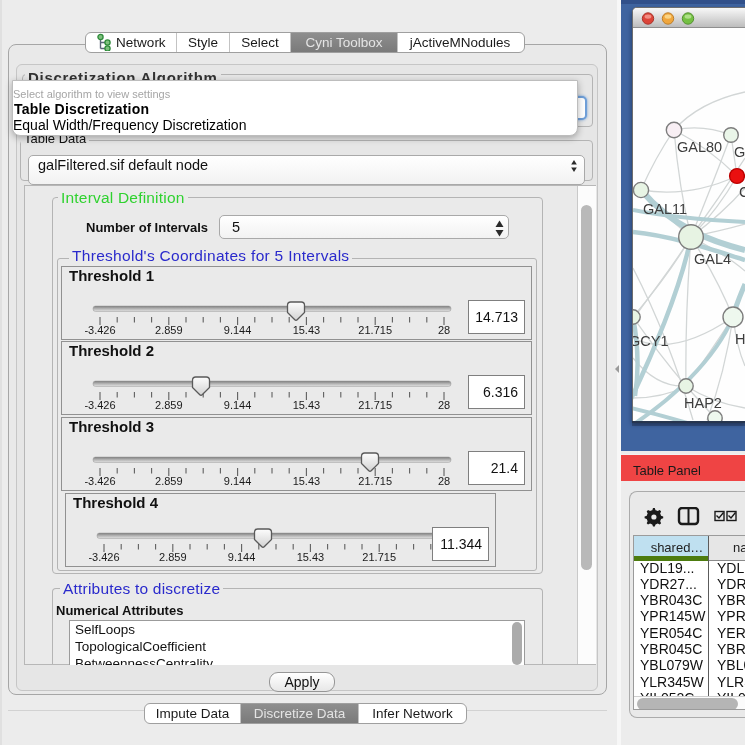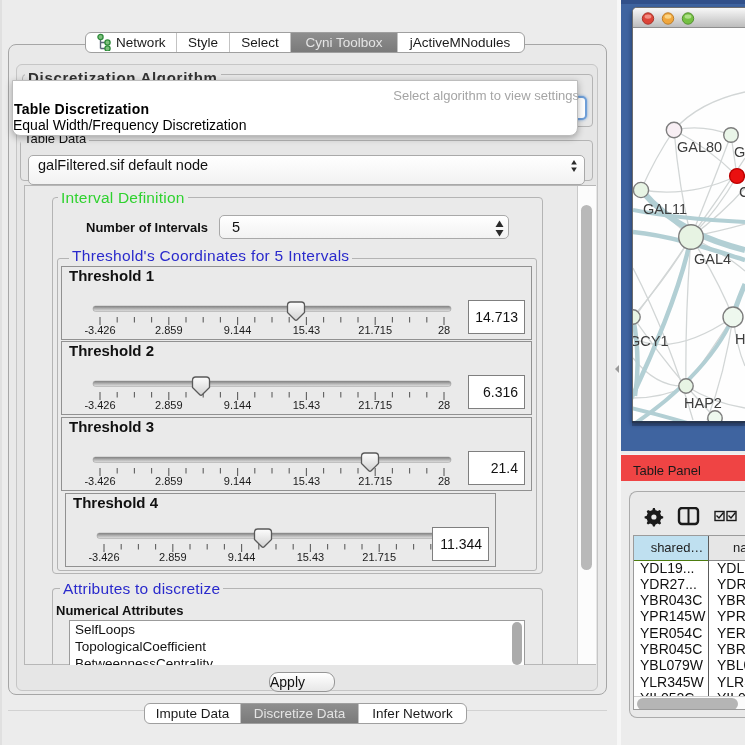--- a/index.html
+++ b/index.html
@@ -211,30 +211,30 @@
       </svg>
   <div class="abs vbox">11.344</div>
 </div>
 <div class="abs" style="left:52px;top:588px;width:491px;height:76px;border:1px solid #b4b4b4;border-radius:4px 4px 0 0;border-bottom:none"></div>
 <div class="abs gtitle" style="left:60px;top:580px;font-size:15.5px;letter-spacing:0.2px;color:#2a2acc">Attributes to discretize</div>
 <div class="abs" style="left:56px;top:603px;font-size:13px;font-weight:bold;color:#111">Numerical Attributes</div>
 <div class="abs" style="left:69px;top:620px;width:456px;height:45px;background:#fff;border:1px solid #9b9b9b;border-bottom:none;overflow:hidden;font-size:13.5px;color:#111">
 <div style="padding:1px 0 0 5px;line-height:16.8px">SelfLoops<br>TopologicalCoefficient<br>BetweennessCentrality</div>
 <div class="abs" style="right:2px;top:1px;width:10px;height:43px;background:#ababab;border-radius:5px"></div>
 </div>
-<div class="abs" style="left:269px;top:672px;width:66px;height:20px;background:linear-gradient(#ffffff,#e7e7e7);border:1px solid #969696;border-radius:9px;text-align:left;font-size:14px;line-height:18px;color:#111">Apply</div>
+<div class="abs" style="left:269px;top:672px;width:66px;height:20px;background:linear-gradient(#ffffff,#e7e7e7);border:1px solid #969696;border-radius:9px;text-align:center;font-size:14px;line-height:18px;color:#111">Apply</div>
 <div class="abs" style="left:8px;top:710px;width:136px;height:1px;background:#d2d2d2"></div>
 <div class="abs" style="left:467px;top:710px;width:140px;height:1px;background:#d2d2d2"></div>
 <div class="abs" style="left:144px;top:703px;width:323px;height:21px;background:#fff;border:1px solid #9f9f9f;border-radius:6px;overflow:hidden;font-size:13.5px;line-height:19px">
 <div class="seg" style="width:96px">Impute Data</div>
 <div class="seg darkseg" style="width:118px">Discretize Data</div>
 <div class="seg" style="width:107px">Infer Network</div>
 </div>
 <div class="abs" style="left:12px;top:80px;width:566px;height:56px;background:#fff;border:1px solid #bdbdbd;border-radius:0 0 8px 8px;box-shadow:0 2px 7px rgba(0,0,0,0.3);z-index:50;font-size:13px">
-<div class="abs" style="left:0;top:7px;width:566px;text-align:right;font-size:13px;color:#a5a5a5">Select algorithm to view settings</div>
+<div class="abs" style="left:0;top:7px;width:566px;text-align:left;font-size:11px;color:#a5a5a5">Select algorithm to view settings</div>
 <div class="abs" style="left:1px;top:20px;font-weight:bold;font-size:14px;letter-spacing:0.2px;color:#000">Table Discretization</div>
 <div class="abs" style="left:0px;top:36px;font-size:14px;color:#000">Equal Width/Frequency Discretization</div>
 </div>
 </div>
 <div class="abs" style="left:617px;top:0;width:4px;height:745px;background:#f7f7f7"></div>
 <svg class="abs" style="left:614px;top:364px" width="6" height="10">
     <path d="M 5 1 L 1 5 L 5 9 Z" fill="#9a9a9a"></path>
   </svg>
 <div class="abs" style="left:621px;top:0;width:124px;height:451px;background:#3f64a0;border-top:4px solid #31508a"></div>
 <div class="abs" style="left:632px;top:7px;width:113px;height:414px;border:1px solid #6e6e6e;border-right:none;border-radius:5px 0 0 0;box-shadow:0 3px 5px rgba(10,20,40,0.55);background:#fefefe">
@@ -320,20 +320,20 @@
 <line x1="44.5" y1="1" x2="44.5" y2="17" stroke="#1a1a1a" stroke-width="2"></line>
 <g stroke="#1a1a1a" stroke-width="1.4" fill="none">
 <rect x="71" y="4.5" width="9" height="9"></rect>
         <path d="M 72.5 8.5 L 75 11 L 79.5 5.5"></path>
 <rect x="83" y="4.5" width="9" height="9"></rect>
         <path d="M 84.5 8.5 L 87 11 L 91.5 5.5"></path>
 </g>
 </svg>
 </div>
 <div class="abs" style="left:633px;top:535px;width:112px;height:175px;background:#fff;border:1px solid #9b9b9b;border-right:none;overflow:hidden;font-size:14px">
-<div class="abs" style="left:0;top:0;width:74px;height:25px;background:#bfe0f0;border-bottom:1px solid #4d7c0f;text-align:center;text-indent:12px;line-height:24px;font-size:13px;color:#222">shared…</div>
+<div class="abs" style="left:0;top:0;width:74px;height:25px;background:#bfe0f0;border-bottom:5px solid #4d7c0f;text-align:center;text-indent:12px;line-height:24px;font-size:13px;color:#222">shared…</div>
 <div class="abs" style="left:75px;top:0;width:37px;height:25px;background:#e6e6e6;border-bottom:1px solid #8a8a8a;line-height:24px;padding-left:24px;font-size:13px;color:#222">na</div>
 <div class="abs" style="left:73.5px;top:0;width:1.5px;height:160px;background:#5c5c5c"></div>
 <div class="abs" style="left:6px;top:23.5px;line-height:16.3px;color:#111">YDL19...<br>YDR27...<br>YBR043C<br>YPR145W<br>YER054C<br>YBR045C<br>YBL079W<br>YLR345W<br>YIL052C</div>
 <div class="abs" style="left:83px;top:23.5px;line-height:16.3px;color:#111">YDL1<br>YDR2<br>YBR0<br>YPR1<br>YER0<br>YBR0<br>YBL0<br>YLR3<br>YIL0</div>
 <div class="abs" style="left:0;top:160px;width:112px;height:15px;background:#fbfbfb;border-top:1px solid #cfcfcf">
 <div class="abs" style="left:3px;top:1px;width:101px;height:12px;background:#b5b5b5;border-radius:6px"></div>
 </div>
 </div>
 </body></html>

